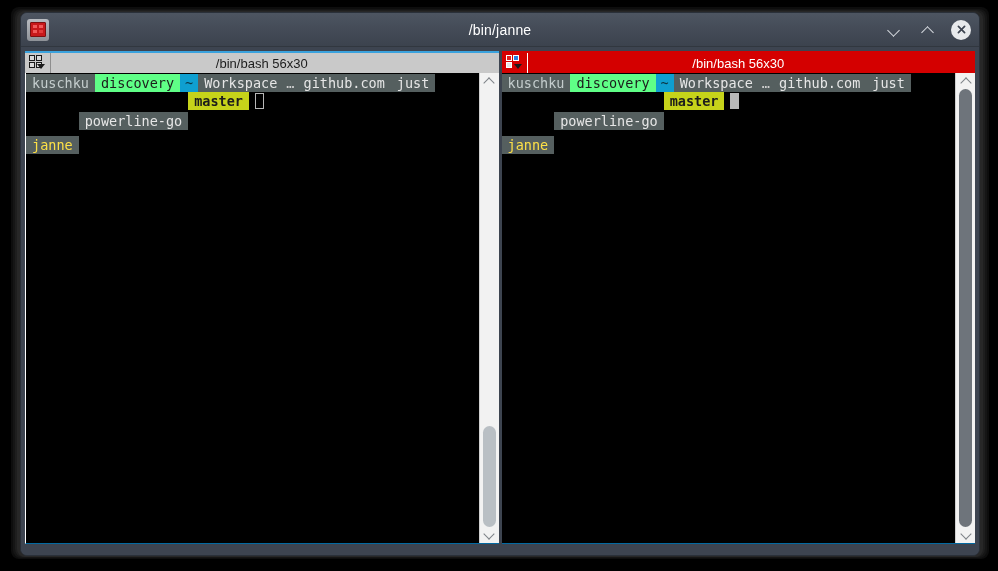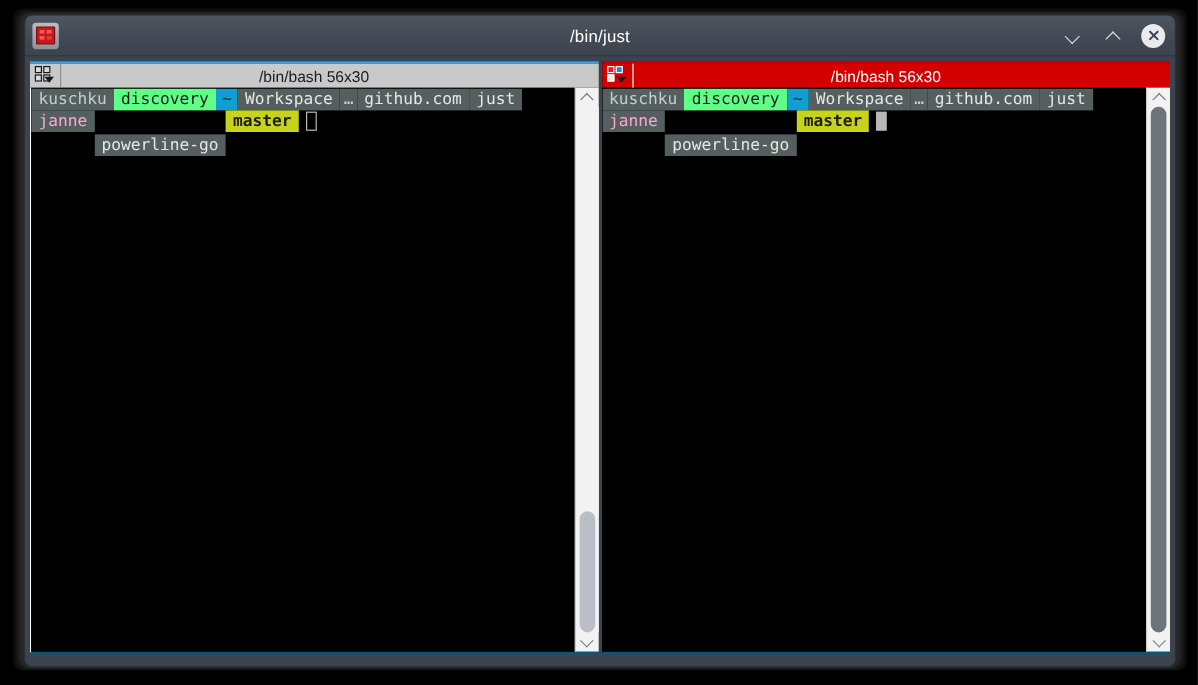--- a/index.html
+++ b/index.html
@@ -233,21 +233,21 @@
     height: 18px;
     line-height: 18px;
     padding: 0 6px;
     vertical-align: top;
   }
   .seg.user      { background:#555f5f; color:#c4cdcd; }
   .seg.host      { background:#5fff87; color:#1c1c1c; }
   .seg.tilde     { background:#0f9fd0; color:#0d3a49; padding:0 5px; }
   .seg.path      { background:#555f5f; color:#e6e6e6; }
   .seg.pathdots  { background:#555f5f; color:#d0d0d0; padding:0 3px; }
-  .seg.gituser   { background:#555f5f; color:#f9a8d4; }
+  .seg.gituser   { background:#555f5f; color:#fde047;margin-top:44px; }
   .seg.repo      { background:#555f5f; color:#e6e6e6;margin-top:20px; }
   .seg.branch    { background:#c6d31a; color:#1c1c1c;font-weight:bold; }
 
   .cursor {
     display: inline-block;
     width: 9px; height: 16px;
     vertical-align: top;
     margin-top: 1px;
     margin-left: 6px;
   }
@@ -305,21 +305,21 @@
   <div class="shadow-layer sh2"></div>
   <div class="shadow-layer sh3"></div>
   <div class="shadow-layer sh4"></div>
 
   <div id="window">
 
     <div id="titlebar">
       <div id="app-icon">
         <div class="screen"></div>
       </div>
-      <div id="window-title">/bin/just</div>
+      <div id="window-title">/bin/janne</div>
       <div id="winbtns">
         <div class="winbtn">
           <span class="chev down"></span>
         </div>
         <div class="winbtn">
           <span class="chev up"></span>
         </div>
         <div class="winbtn">
           <div id="btn-close">
             <svg width="11" height="11" viewBox="0 0 11 11" aria-hidden="true">

